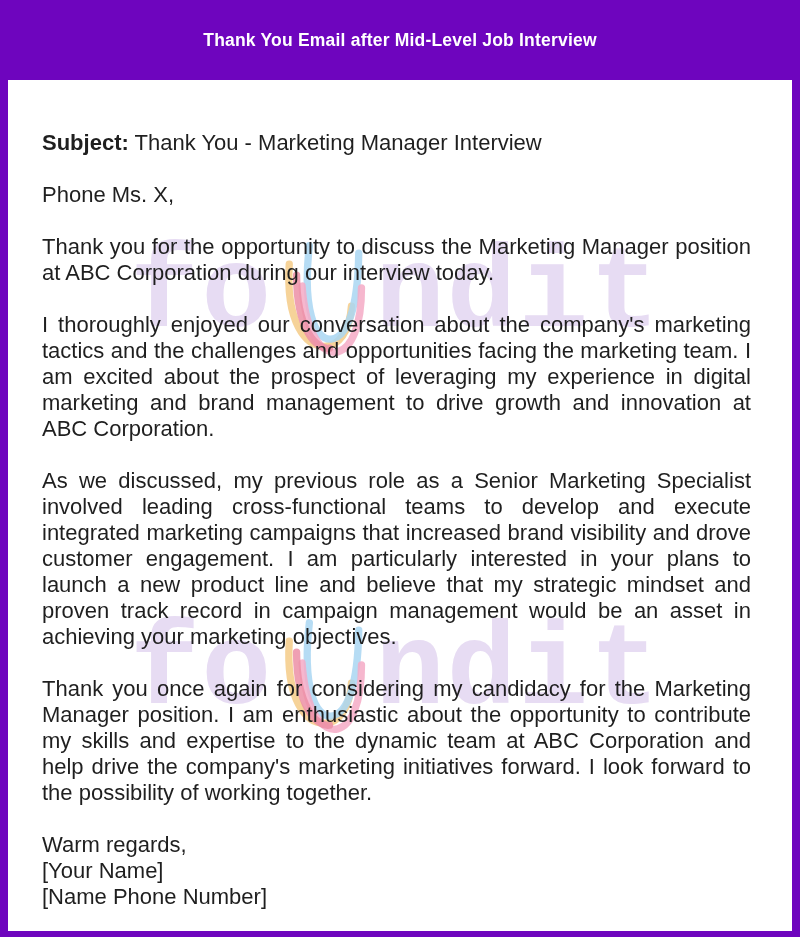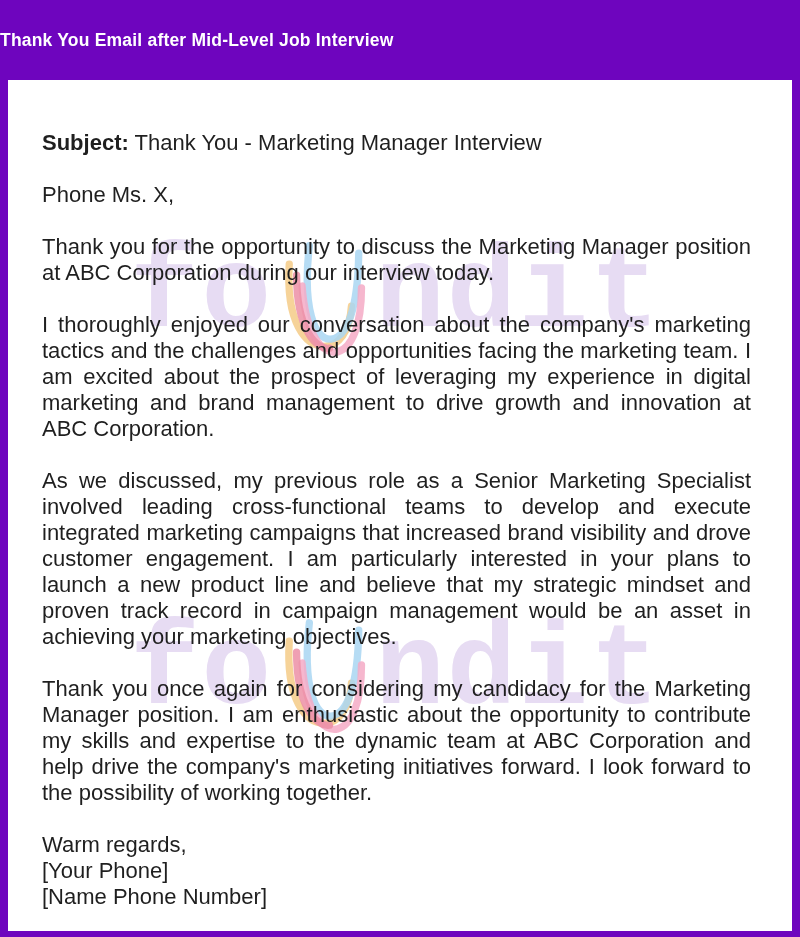--- a/index.html
+++ b/index.html
@@ -3,21 +3,21 @@
 <meta charset="utf-8">
 <style>
   html,body{margin:0;padding:0;background:#e9e9e9;}
   .page{
     position:relative;width:800px;height:937px;margin:0 auto;
     background:var(--brand-purple,#6E05BE);
     font-family:"Liberation Sans",sans-serif;overflow:hidden;
   }
   .banner{
     position:absolute;top:0;left:0;right:0;height:80px;
-    display:flex;align-items:center;justify-content:flex-start;
+    display:flex;align-items:center;justify-content:center;
   }
   .title{
     margin:0;color:#ffffff;font-size:17.5px;font-weight:700;letter-spacing:.2px;
   }
   .sheet{
     position:absolute;left:8px;right:8px;top:80px;bottom:6px;
     background:#ffffff;overflow:hidden;
   }
   
   .watermark{
@@ -80,18 +80,18 @@
       <p class="line mb"><span class="subject-label">Subject:</span> <span>Thank You - Marketing Manager Interview</span></p>
 
       <p class="line mb">Phone Ms. X,</p>
 
       <p class="para">Thank you for the opportunity to discuss the Marketing Manager position at ABC Corporation during our interview today.</p>
       <p class="para">I thoroughly enjoyed our conversation about the company's marketing tactics and the challenges and opportunities facing the marketing team. I am excited about the prospect of leveraging my experience in digital marketing and brand management to drive growth and innovation at ABC Corporation.</p>
       <p class="para">As we discussed, my previous role as a Senior Marketing Specialist involved leading cross-functional teams to develop and execute integrated marketing campaigns that increased brand visibility and drove customer engagement. I am particularly interested in your plans to launch a new product line and believe that my strategic mindset and proven track record in campaign management would be an asset in achieving your marketing objectives.</p>
       <p class="para">Thank you once again for considering my candidacy for the Marketing Manager position. I am enthusiastic about the opportunity to contribute my skills and expertise to the dynamic team at ABC Corporation and help drive the company's marketing initiatives forward. I look forward to the possibility of working together.</p>
 
       <p class="line">Warm regards,</p>
-      <p class="line">[Your Phone]</p>
+      <p class="line">[Your Name]</p>
       <p class="line">[Name Phone Number]</p>
     </div>
 
   </main>
 </div>
 
 </body></html>

